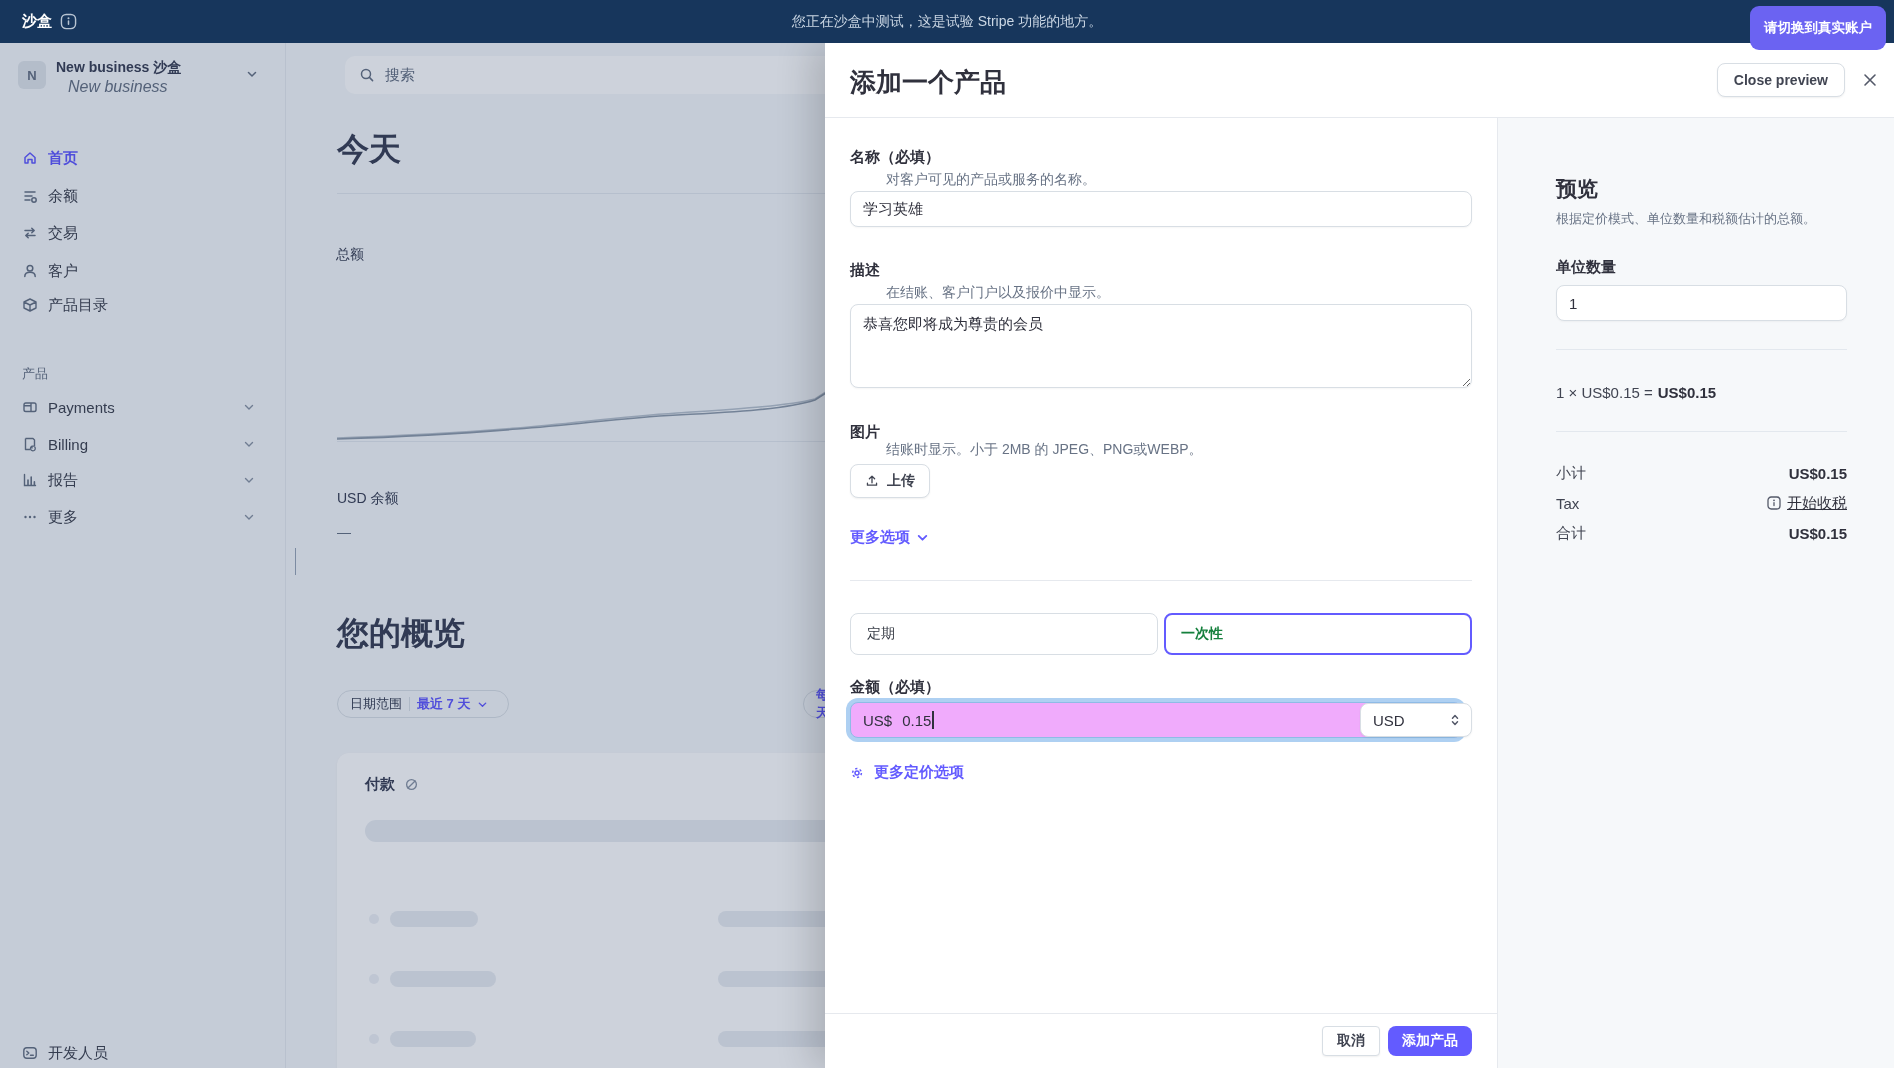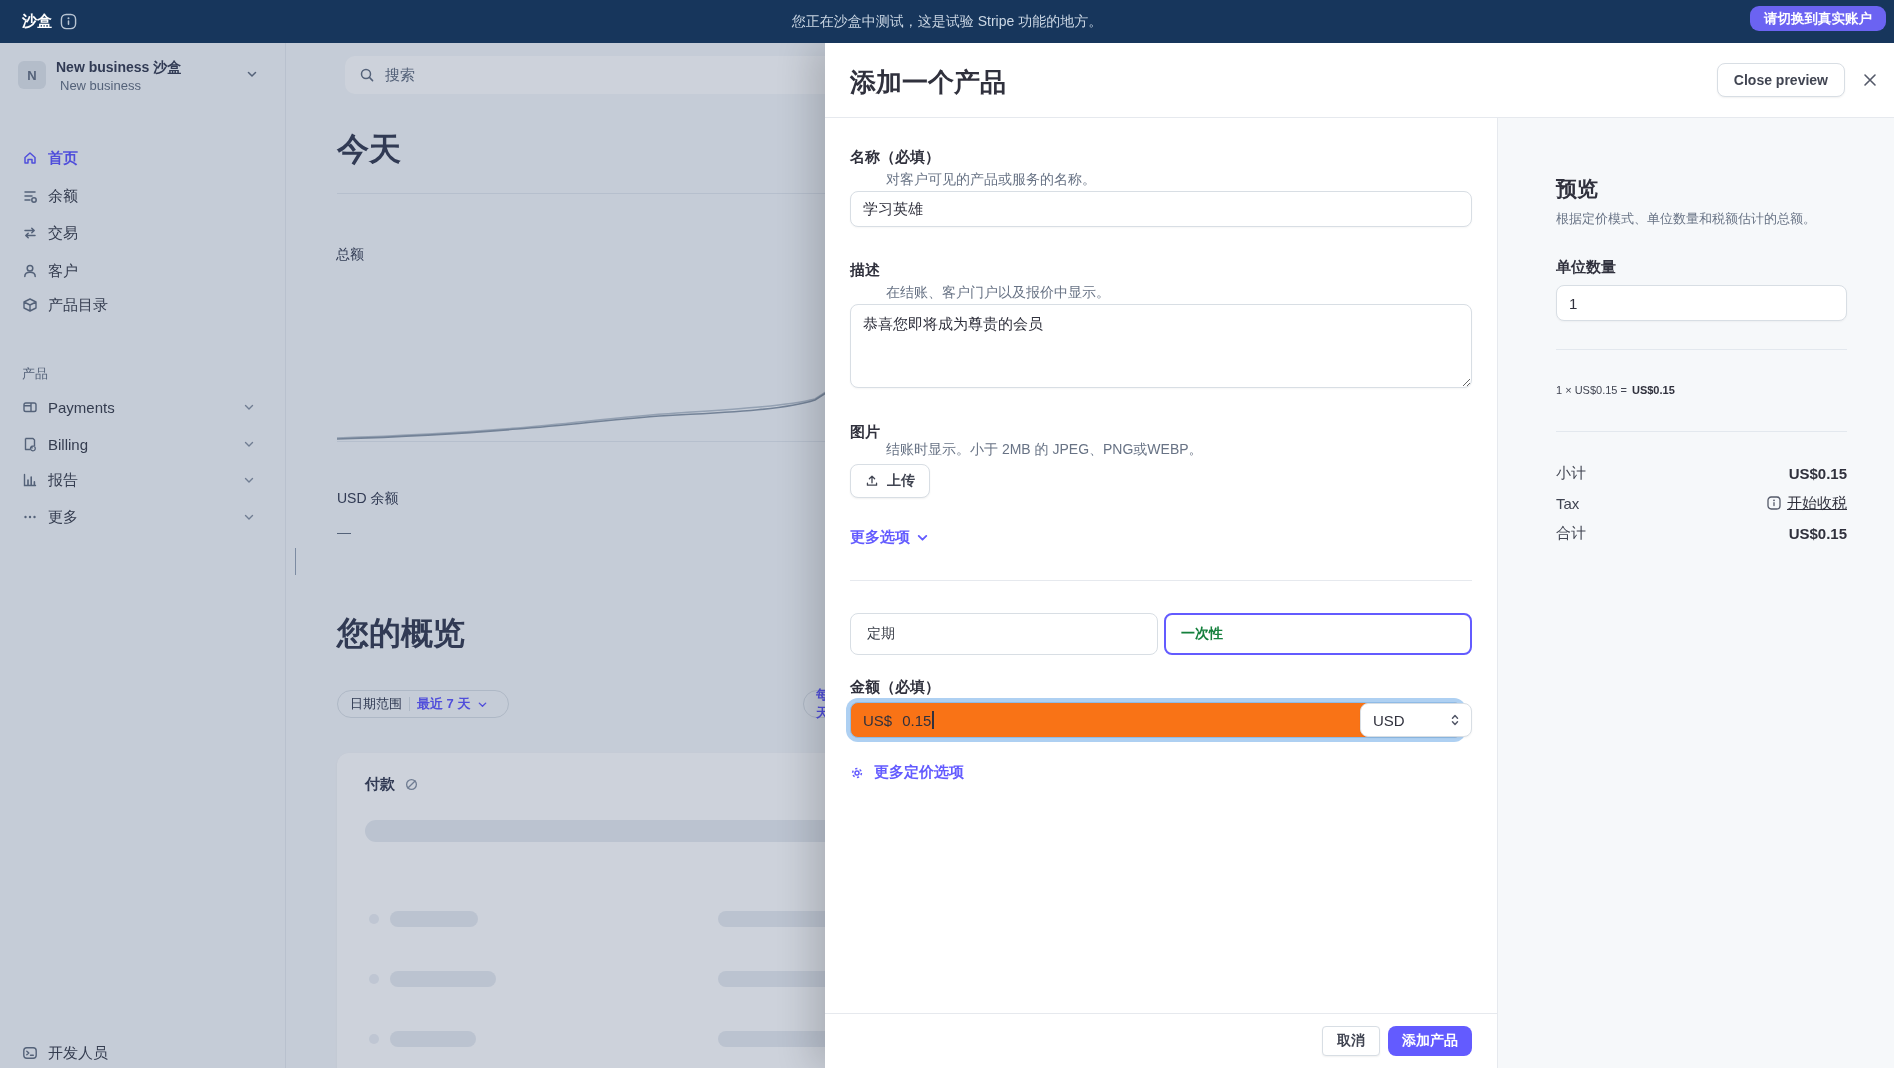--- a/index.html
+++ b/index.html
@@ -4,28 +4,28 @@
 <style>
   * { margin:0; padding:0; box-sizing:border-box; }
   html,body { width:1894px; height:1068px; overflow:hidden; }
   body { font-family:"Liberation Sans","DejaVu Sans",sans-serif; background:#f6f8fa; }
   .stage { position:relative; width:1894px; height:1068px; overflow:hidden; background:#f6f8fa; }
 
   
   .topbar { position:absolute; left:0; top:0; width:1894px; height:43px; background:#17365c; z-index:100; }
   .tb-badge { position:absolute; left:22px; top:0; height:43px; display:flex; align-items:center; gap:8px; color:#fff; font-size:15px; font-weight:700; }
   .tb-msg { position:absolute; left:0; right:0; top:0; height:43px; display:flex; align-items:center; justify-content:center; color:#cbd7e4; font-size:14px; pointer-events:none; }
-  .tb-switch { position:absolute; right:8px; top:6px; height:25px; padding:10px 14px; background:#6b63f2; color:#fff; font-size:13.5px; font-weight:600; border:none; border-radius:9px; display:flex; align-items:center; }
+  .tb-switch { position:absolute; right:8px; top:6px; height:44px; padding:10px 14px; background:#6b63f2; color:#fff; font-size:13.5px; font-weight:600; border:none; border-radius:9px; display:flex; align-items:center; }
 
   
   .sidebar { position:absolute; left:0; top:43px; width:286px; bottom:0; background:#f6f8fa; border-right:1px solid #e7eaef; }
   .acct { position:absolute; left:0; top:9px; width:286px; height:60px; }
   .acct-avatar { position:absolute; left:18px; top:9px; width:28px; height:28px; border-radius:6px; background:#e0e5ea; color:#687385; font-size:13px; font-weight:700; display:flex; align-items:center; justify-content:center; }
   .acct-name { position:absolute; left:56px; top:7px; font-size:14px; font-weight:600; color:#3c4257; }
-  .acct-sub { position:absolute; left:60px; top:26px; font-size:13px; color:#687385; }
+  .acct-sub { position:absolute; left:68px; top:26px; font-size:16px; color:#687385;font-style:italic; }
   .acct-chev { position:absolute; right:28px; top:16px; color:#687385; }
   .nav-item { position:absolute; left:0; width:286px; height:38px; display:flex; align-items:center; }
   .nav-item .ni-icon { position:absolute; left:22px; width:16px; height:16px; color:#687385; display:flex; }
   .nav-item .ni-label { position:absolute; left:48px; font-size:15px; color:#414552; }
   .nav-item.active .ni-icon, .nav-item.active .ni-label { color:#635bff; }
   .nav-item.active .ni-label { font-weight:600; }
   .nav-item .ni-chev { position:absolute; left:243px; color:#8b95a5; display:flex; }
   .nav-section { position:absolute; left:22px; font-size:13px; color:#687385; }
 
   
@@ -70,37 +70,37 @@
   .t-input { position:absolute; left:0; width:622px; height:36px; border:1px solid #d8dee4; border-radius:8px; box-shadow:0 1px 2px rgba(0,0,0,0.04); font-size:15px; color:#30313d; padding:0 12px; background:#fff; font-family:inherit; }
   .t-area { position:absolute; left:0; top:186px; width:622px; height:84px; border:1px solid #d8dee4; border-radius:8px; box-shadow:0 1px 2px rgba(0,0,0,0.04); font-size:15px; color:#30313d; padding:8px 12px; resize:both; font-family:inherit; line-height:1.4; }
   .btn-upload { position:absolute; left:0; top:346px; height:34px; padding:0 14px; display:flex; align-items:center; gap:8px; background:#fff; border:1px solid #d8dee4; border-radius:8px; box-shadow:0 1px 2px rgba(0,0,0,0.06); font-size:14px; font-weight:600; color:#414552; }
   .link-more { position:absolute; left:0; top:410px; display:flex; align-items:center; gap:6px; font-size:15px; font-weight:600; color:#635bff; cursor:pointer; }
   .f-divider { position:absolute; left:0; top:462px; width:622px; height:1px; background:#e6e9ee; }
   .seg-row { position:absolute; left:0; top:495px; width:622px; height:42px; display:grid; grid-template-columns:1fr 1fr; gap:6px; }
   .seg { border:1px solid #d8dee4; border-radius:8px; background:#fff; display:flex; align-items:center; padding-left:16px; font-size:14px; color:#353a44; }
   .seg.selected { border:2px solid #635bff; color:#15803d; font-weight:600; padding-left:15px; }
   .amt-label { top:560px; }
   .amt-row { position:absolute; left:0; top:584px; width:622px; height:36px; }
-  .amt-input { position:absolute; left:0; top:0; width:612px; height:36px; background:#f97316; border:1px solid #8fbbe6; border-radius:8px; box-shadow:0 0 0 4px #aed0f2; display:flex; align-items:center; padding:8px 12px; font-size:15px; color:#30313d; }
+  .amt-input { position:absolute; left:0; top:0; width:612px; height:36px; background:#f0abfc; border:1px solid #8fbbe6; border-radius:8px; box-shadow:0 0 0 4px #aed0f2; display:flex; align-items:center; padding:8px 12px; font-size:15px; color:#30313d; }
   .amt-prefix { margin-right:10px; }
   .caret-bar { display:inline-block; width:1.5px; height:18px; background:#30313d; margin-left:1px; }
   .cur-select { position:absolute; left:510px; top:1px; width:112px; height:34px; background:#fff; border:1px solid #d8dee4; border-radius:8px; box-shadow:0 1px 2px rgba(0,0,0,0.05); display:flex; align-items:center; justify-content:space-between; padding:0 10px 0 12px; font-size:15px; color:#30313d; }
   .link-pricing { position:absolute; left:0; top:645px; display:flex; align-items:center; gap:10px; font-size:15px; font-weight:600; color:#635bff; cursor:pointer; }
   .dr-foot { position:absolute; left:0; bottom:0; width:672px; height:55px; border-top:1px solid #e6e9ee; background:#fff; display:flex; align-items:center; justify-content:flex-end; gap:8px; padding-right:25px; }
   .btn-cancel { height:30px; padding:0 14px; background:#fff; border:1px solid #d8dee4; border-radius:4px; box-shadow:0 1px 2px rgba(0,0,0,0.06); font-size:14px; font-weight:600; color:#414552; }
   .btn-submit { height:30px; padding:0 14px; background:#635bff; border:none; border-radius:8px; font-size:14px; font-weight:600; color:#fff; }
 
   .prev-col { position:absolute; left:672px; top:75px; right:0; bottom:0; background:#f6f8fa; border-left:1px solid #e6e9ee; }
   .pv-inner { position:absolute; left:58px; right:47px; top:0; bottom:0; }
   .pv-title { position:absolute; top:57px; font-size:21px; font-weight:700; color:#30313d; }
   .pv-sub { position:absolute; top:92px; font-size:13px; color:#687385; white-space:nowrap; }
   .pv-qty-label { position:absolute; top:140px; font-size:15px; font-weight:600; color:#30313d; }
   .pv-qty-input { position:absolute; top:167px; left:0; width:100%; height:36px; border:1px solid #d8dee4; border-radius:8px; background:#fff; box-shadow:0 1px 2px rgba(0,0,0,0.04); font-size:15px; color:#30313d; padding:0 12px; font-family:inherit; }
   .pv-div1 { position:absolute; top:231px; left:0; width:100%; height:1px; background:#e3e8ee; }
-  .pv-eq { position:absolute; top:266px; font-size:11px; color:#414552;text-align:right; }
+  .pv-eq { position:absolute; top:266px; font-size:15px; color:#414552;text-align:right; }
   .pv-eq strong { color:#30313d; font-weight:700; margin-left:5px; }
   .pv-div2 { position:absolute; top:313px; left:0; width:100%; height:1px; background:#e3e8ee; }
   .pv-rows { position:absolute; top:340px; left:0; width:100%; }
   .pv-row { height:30px; display:flex; align-items:center; justify-content:space-between; font-size:15px; color:#414552; }
   .pv-val { font-weight:700; color:#30313d; }
   .tax-link { display:flex; align-items:center; gap:6px; color:#30313d; }
   .tax-link .tl-text { text-decoration:underline; }
   svg { display:block; }
 </style>
 </head>

